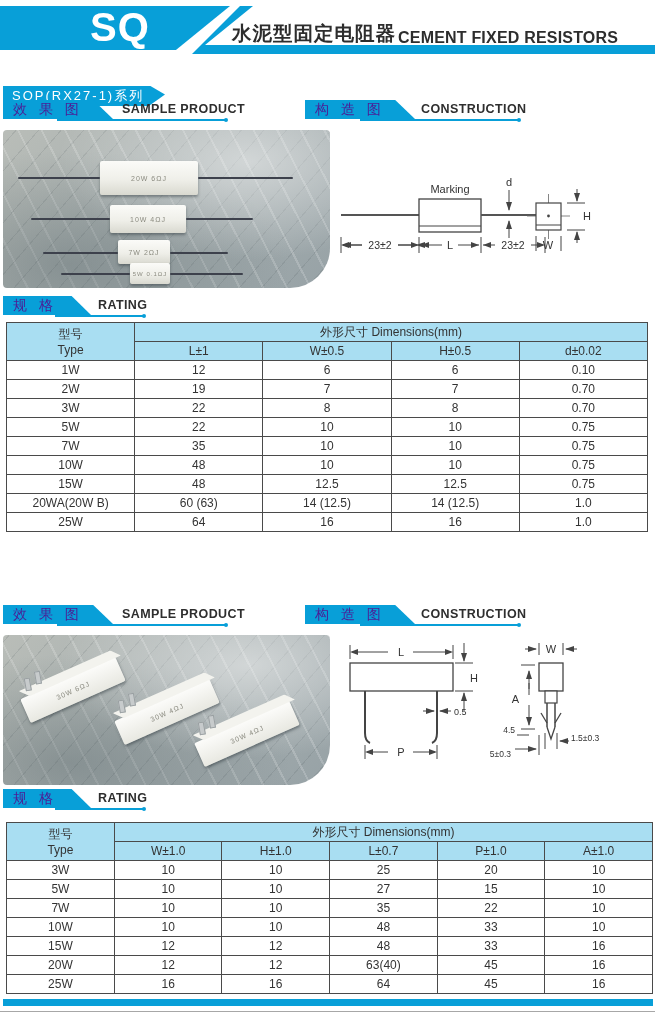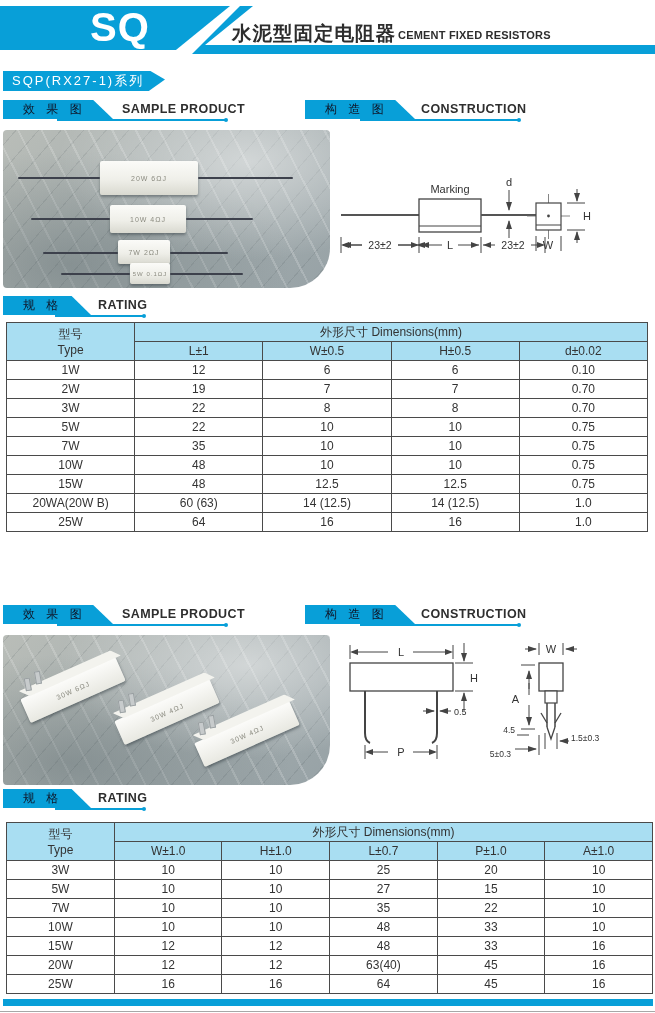--- a/index.html
+++ b/index.html
@@ -5,30 +5,30 @@
   html,body{margin:0;padding:0;background:#fff;}
   .page{position:relative;width:655px;height:1013px;background:#fff;overflow:hidden;
         font-family:"Liberation Sans","DejaVu Sans",sans-serif;color:#333;}
   .abs{position:absolute;}
 
   
   .hdr-block{left:0;top:6px;width:230px;height:44px;background:var(--accent);
              clip-path:polygon(0 0,100% 0,76.5% 100%,0 100%);}
   .hdr-logo{left:90px;top:5px;font-size:40px;font-weight:bold;color:#fff;letter-spacing:1px;}
   .hdr-title-cn{left:232px;top:20px;font-size:19.5px;font-weight:bold;color:#2d2d2d;letter-spacing:1px;}
-  .hdr-title-en{left:398px;top:29px;font-size:11px;font-weight:600;color:#2d2d2d;letter-spacing:0.2px;}
+  .hdr-title-en{left:398px;top:29px;font-size:16px;font-weight:600;color:#2d2d2d;letter-spacing:0.2px;}
 
   
   .series-banner{left:3px;width:162px;height:20px;background:var(--accent);color:#fff;
                  font-size:13px;letter-spacing:2px;line-height:20px;padding-left:9px;
                  clip-path:polygon(0 0,91% 0,100% 42%,90% 100%,0 100%);box-sizing:border-box;}
 
   
-  .tag{width:110px;height:19px;background:var(--accent);color:#0f172a;font-size:12px;
-       line-height:19px;letter-spacing:4px;padding-left:20px;box-sizing:border-box;
+  .tag{width:110px;height:19px;background:var(--accent);color:#4c1d95;font-size:14px;
+       line-height:19px;letter-spacing:4px;padding-left:10px;box-sizing:border-box;
        clip-path:polygon(0 0,82% 0,100% 100%,0 100%);}
   .tag-label{font-size:12.5px;font-weight:700;color:#2e2e2e;letter-spacing:0.4px;}
   .underline{height:2px;background:var(--accent);}
   .underline::after{content:"";position:absolute;right:-3px;top:-1px;width:4px;height:4px;
                     border-radius:50%;background:var(--accent);}
 
   
   .photo{background:
       radial-gradient(ellipse at 75% 20%,rgba(255,255,255,.5),rgba(255,255,255,0) 55%),
       radial-gradient(ellipse at 20% 85%,rgba(70,85,90,.35),rgba(70,85,90,0) 60%),
@@ -67,21 +67,21 @@
 <div class="page">
 
   <div class="abs hdr-block"></div>
   <svg class="abs" style="left:0;top:0;" width="655" height="60" viewBox="0 0 655 60">
     <polygon points="240,6 253,6 205,45 655,45 655,54 192,54" fill="#089fd8"></polygon>
   </svg>
   <div class="abs hdr-logo">SQ</div>
   <div class="abs hdr-title-cn">水泥型固定电阻器</div>
   <div class="abs hdr-title-en">CEMENT FIXED RESISTORS</div>
 
-  <div class="abs series-banner" style="top:71px;">SQP(RX27-1)系列</div>
+  <div class="abs series-banner" style="top:86px;">SQP(RX27-1)系列</div>
 
   <div class="abs tag" style="left:3px;top:100px;">效 果 图</div>
   <div class="abs tag-label" style="left:122px;top:102px;">SAMPLE PRODUCT</div>
   <div class="abs underline" style="left:57px;top:119px;width:168px;"></div>
 
   <div class="abs tag" style="left:305px;top:100px;">构 造 图</div>
   <div class="abs tag-label" style="left:421px;top:102px;">CONSTRUCTION</div>
   <div class="abs underline" style="left:360px;top:119px;width:158px;"></div>
 
   <div class="abs photo" style="left:3px;top:130px;width:327px;height:158px;">

